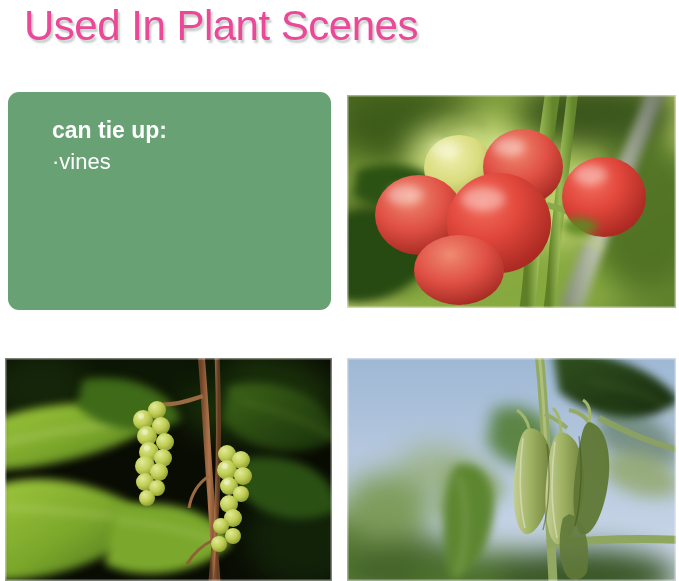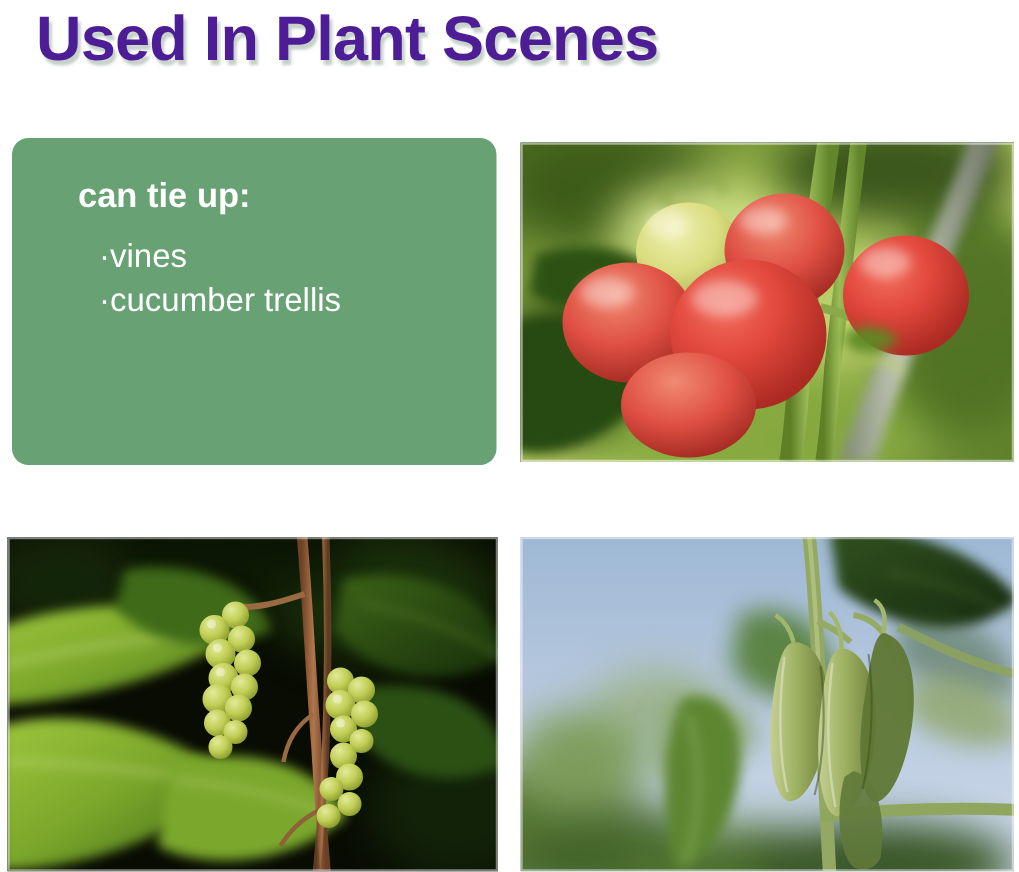--- a/index.html
+++ b/index.html
@@ -2,38 +2,38 @@
 <html><head>
 <meta charset="utf-8">
 <style>
   html,body{margin:0;padding:0;}
   body{
     width:679px;height:581px;background:#ffffff;overflow:hidden;
     font-family:"Liberation Sans",sans-serif;position:relative;
   }
   #page-title{
     position:absolute;left:24px;top:2px;
-    font-size:42px;font-weight:bold;letter-spacing:-0.5px;
-    color:#4c1d95;
+    font-size:42px;font-weight:normal;letter-spacing:-0.5px;
+    color:#ec4899;
     text-shadow:2px 3px 2px rgba(150,170,155,0.55);
     white-space:nowrap;
   }
   .grid{position:absolute;left:0;top:88px;width:545px;height:493px;}
   .cell{position:absolute;overflow:hidden;}
   
   #info-card{
     left:8px;top:4px;width:323px;height:218px;
     background:#68a174;border-radius:11px;
   }
   #info-card .inner{padding:26px 0 0 44px;color:#ffffff;}
   #card-heading{
     font-size:23px;font-weight:bold;letter-spacing:0px;
     line-height:1.05;margin-bottom:5px;
   }
-  .bullet-list{list-style:none;margin:14px;padding:0;}
+  .bullet-list{list-style:none;margin:0;padding:0;}
   .bullet-list li{
     font-size:22px;line-height:1.33;font-weight:400;letter-spacing:0px;
     white-space:nowrap;
   }
   
   #photo-tomatoes{left:347px;top:7px;width:329px;height:213px;background:#2b3a18;}
   #photo-berries{left:5px;top:270px;width:327px;height:223px;background:#0a0d03;}
   #photo-soybeans{left:347px;top:270px;width:329px;height:223px;background:#b3c6dd;}
   .scene{position:absolute;inset:0;}
   .blur1{filter:blur(4px);}
@@ -45,21 +45,20 @@
 
 <div id="page-title">Used In Plant Scenes</div>
 
 <div class="grid">
 
   <div class="cell" id="info-card">
     <div class="inner">
       <div id="card-heading">can tie up:</div>
       <ul class="bullet-list">
         <li>·vines</li>
-        <li>·cucumber trellis</li>
       </ul>
     </div>
   </div>
 
   <div class="cell" id="photo-tomatoes">
     <svg class="scene" viewBox="0 0 329 213" preserveAspectRatio="none">
       <defs>
         <radialGradient id="tg1" cx="35%" cy="30%" r="72%">
           <stop offset="0%" stop-color="#f2705f"></stop>
           <stop offset="48%" stop-color="#e2483c"></stop>

